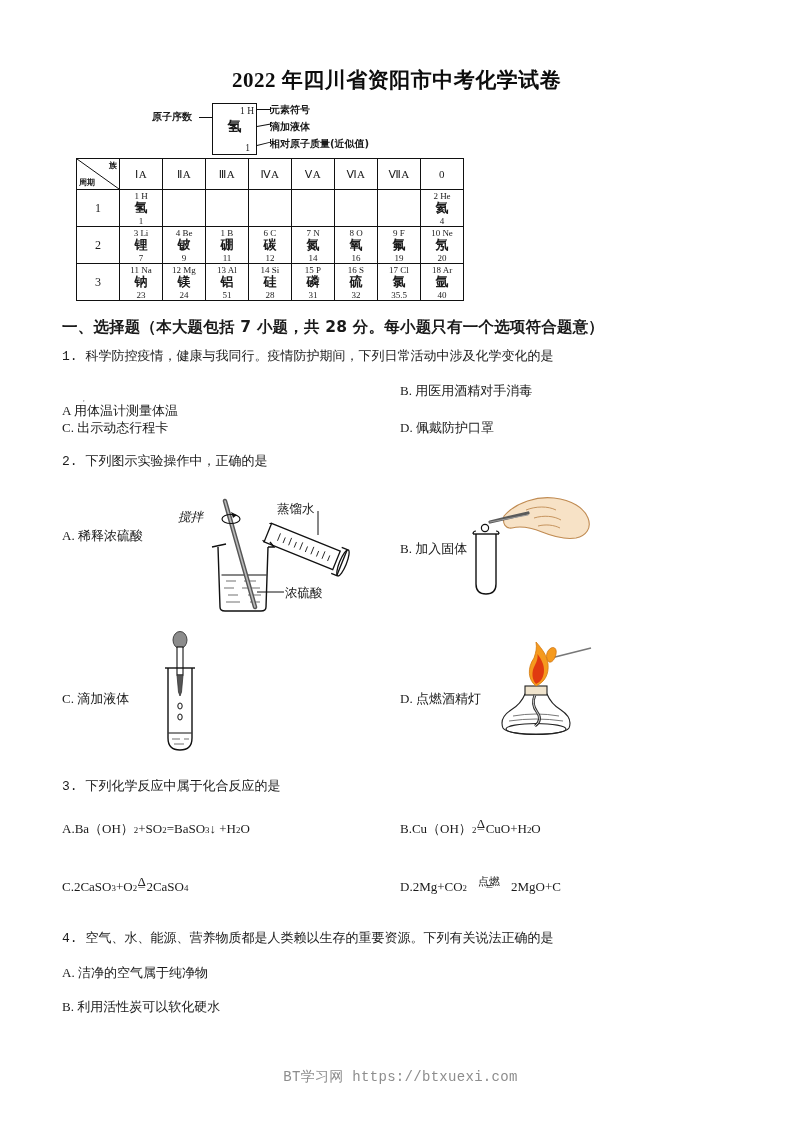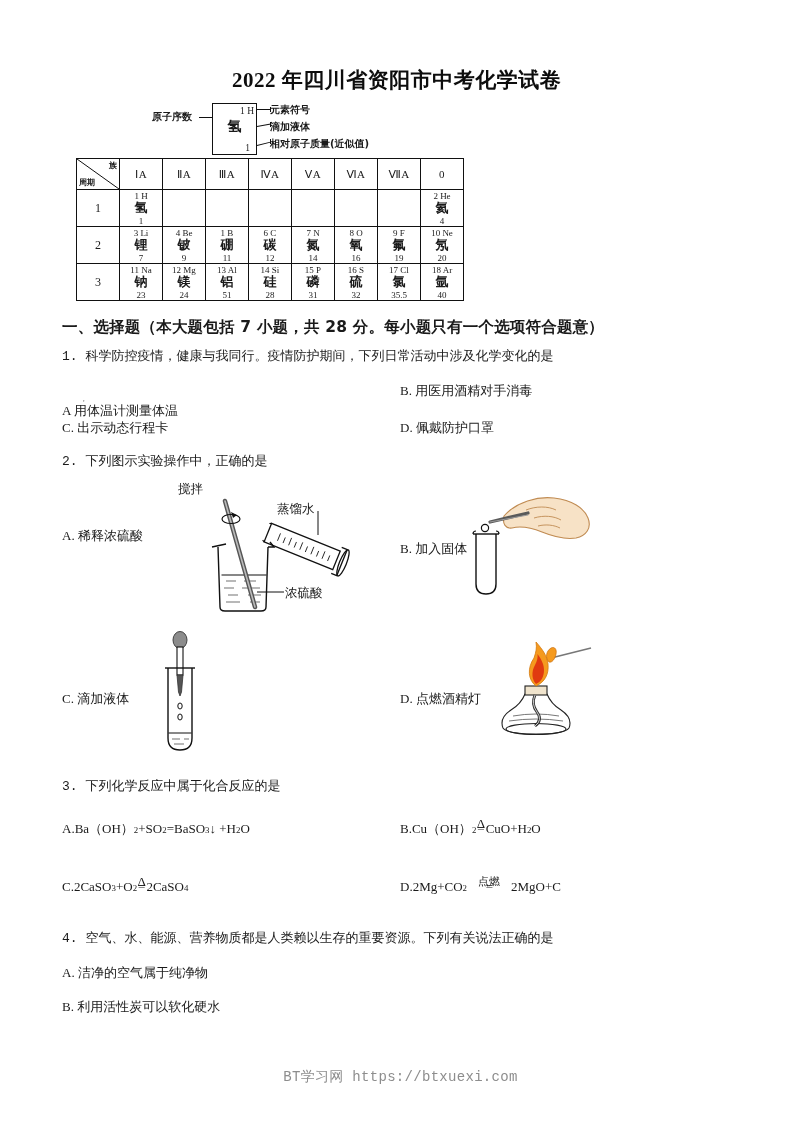--- a/index.html
+++ b/index.html
@@ -489,21 +489,21 @@
           <line x1="62" y1="12" x2="62" y2="20"></line>
             <line x1="68" y1="14" x2="68" y2="20"></line>
         </g>
       </g>
 
       <line x1="142" y1="16" x2="142" y2="40" stroke="#111" stroke-width="1"></line>
 
       <line x1="81" y1="97" x2="108" y2="97" stroke="#111" stroke-width="1"></line>
     </svg>
   </div>
-  <div class="qtext" style="left:178px; top:480px; font-family:'DejaVu Sans',sans-serif; font-size:12.5px;">搅拌</div>
+  <div class="qtext" style="left:178px; top:508px; font-family:'DejaVu Sans',sans-serif; font-size:12.5px;font-style:italic;">搅拌</div>
   <div class="qtext" style="left:277px; top:500px; font-family:'DejaVu Sans',sans-serif; font-size:12.5px;">蒸馏水</div>
   <div class="qtext" style="left:285px; top:584px; font-family:'DejaVu Sans',sans-serif; font-size:12.5px;">浓硫酸</div>
 
   <div class="opt" style="left:400px; top:540px;text-align:center;">B. 加入固体</div>
 
   <div class="fig" style="left:468px; top:488px;">
     <svg width="130" height="110" viewBox="0 0 130 110">
 
       <path d="M36 28 C48 14 70 8 86 10 C104 12 116 20 120 30 C124 40 118 48 108 50
                C96 52 84 48 74 44 C64 40 52 38 44 40 C38 41 34 36 36 28 Z" fill="#f7e2c6" stroke="#c08b52" stroke-width="1.1"></path>

